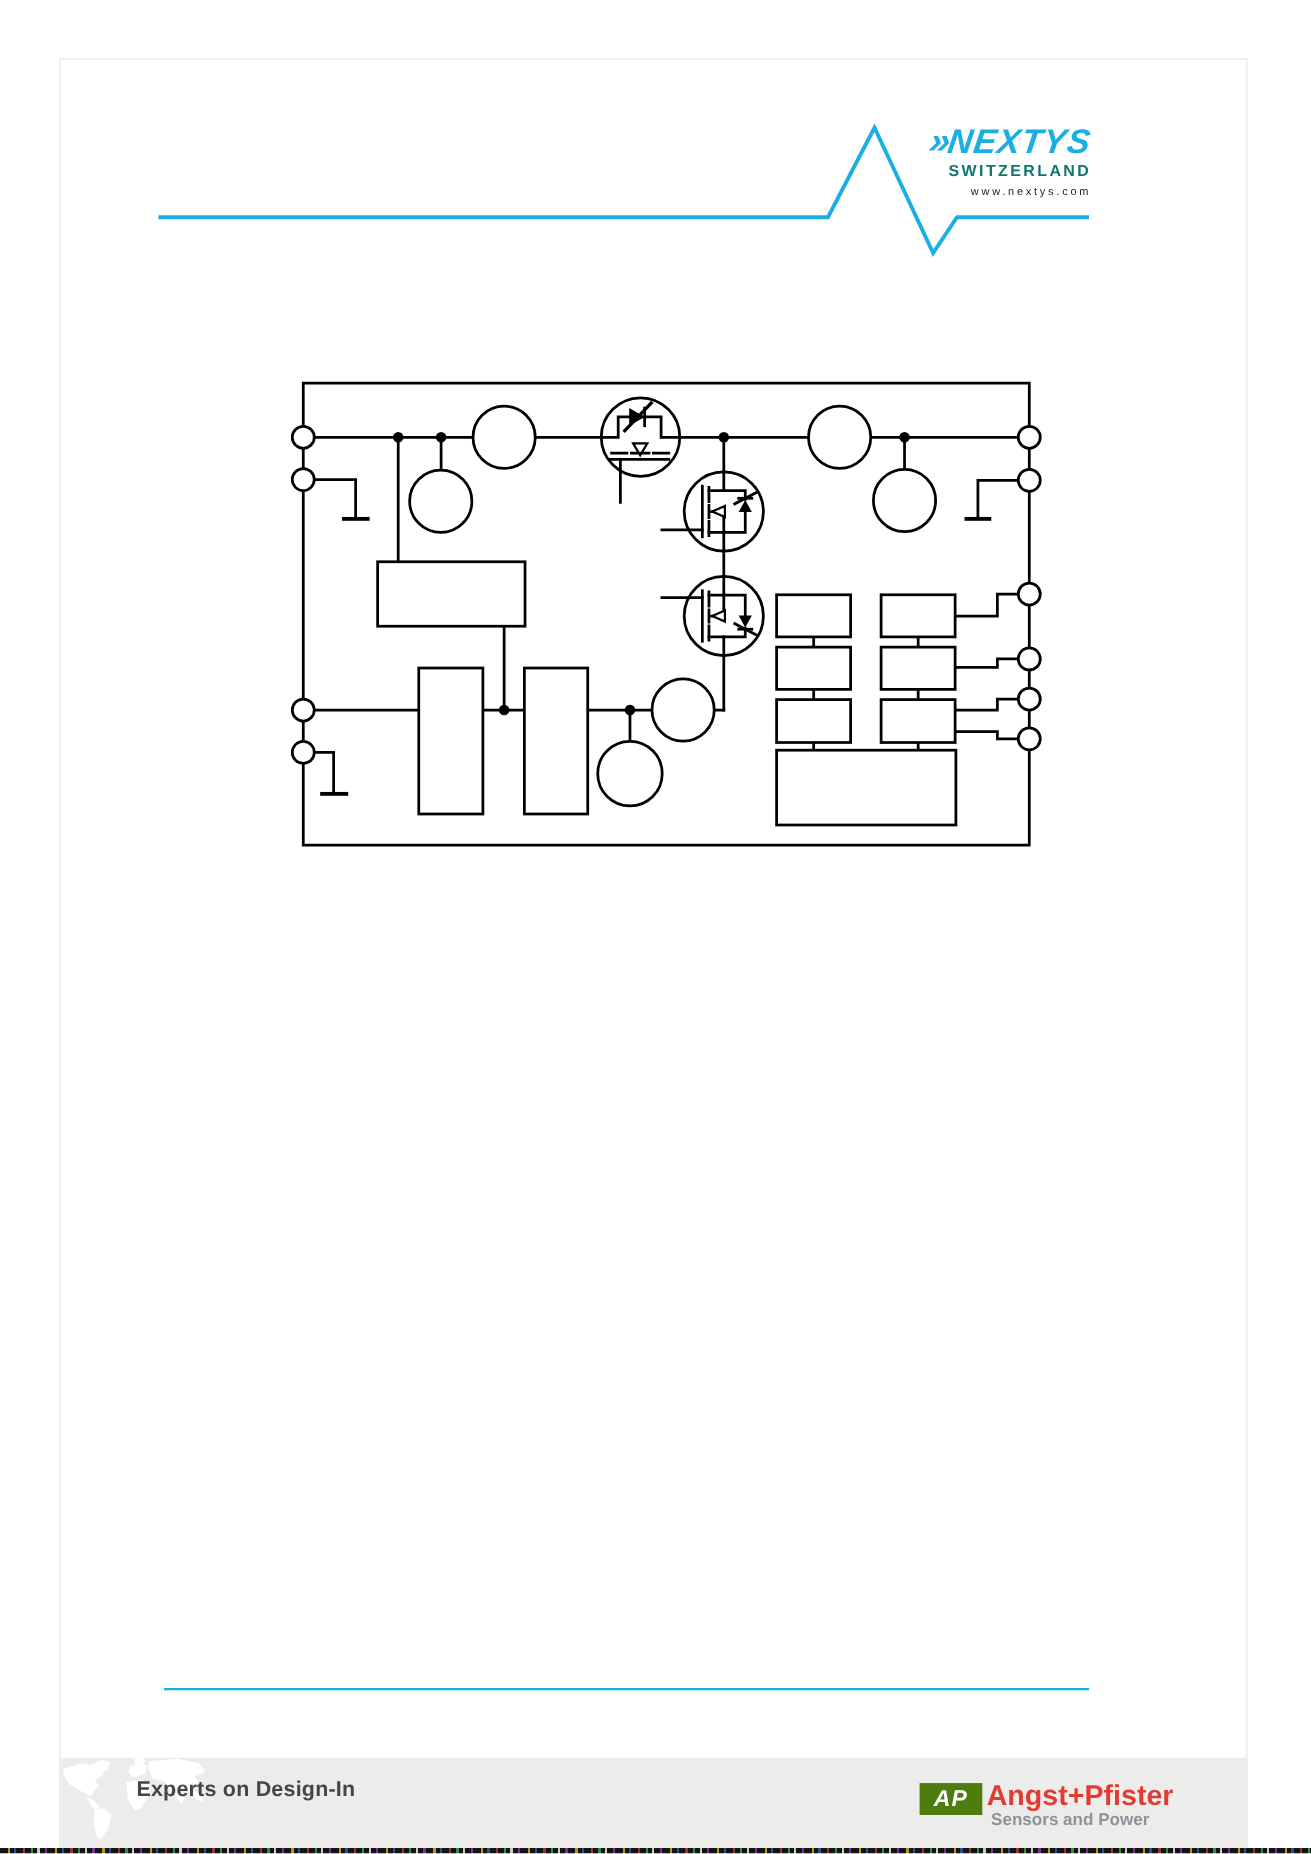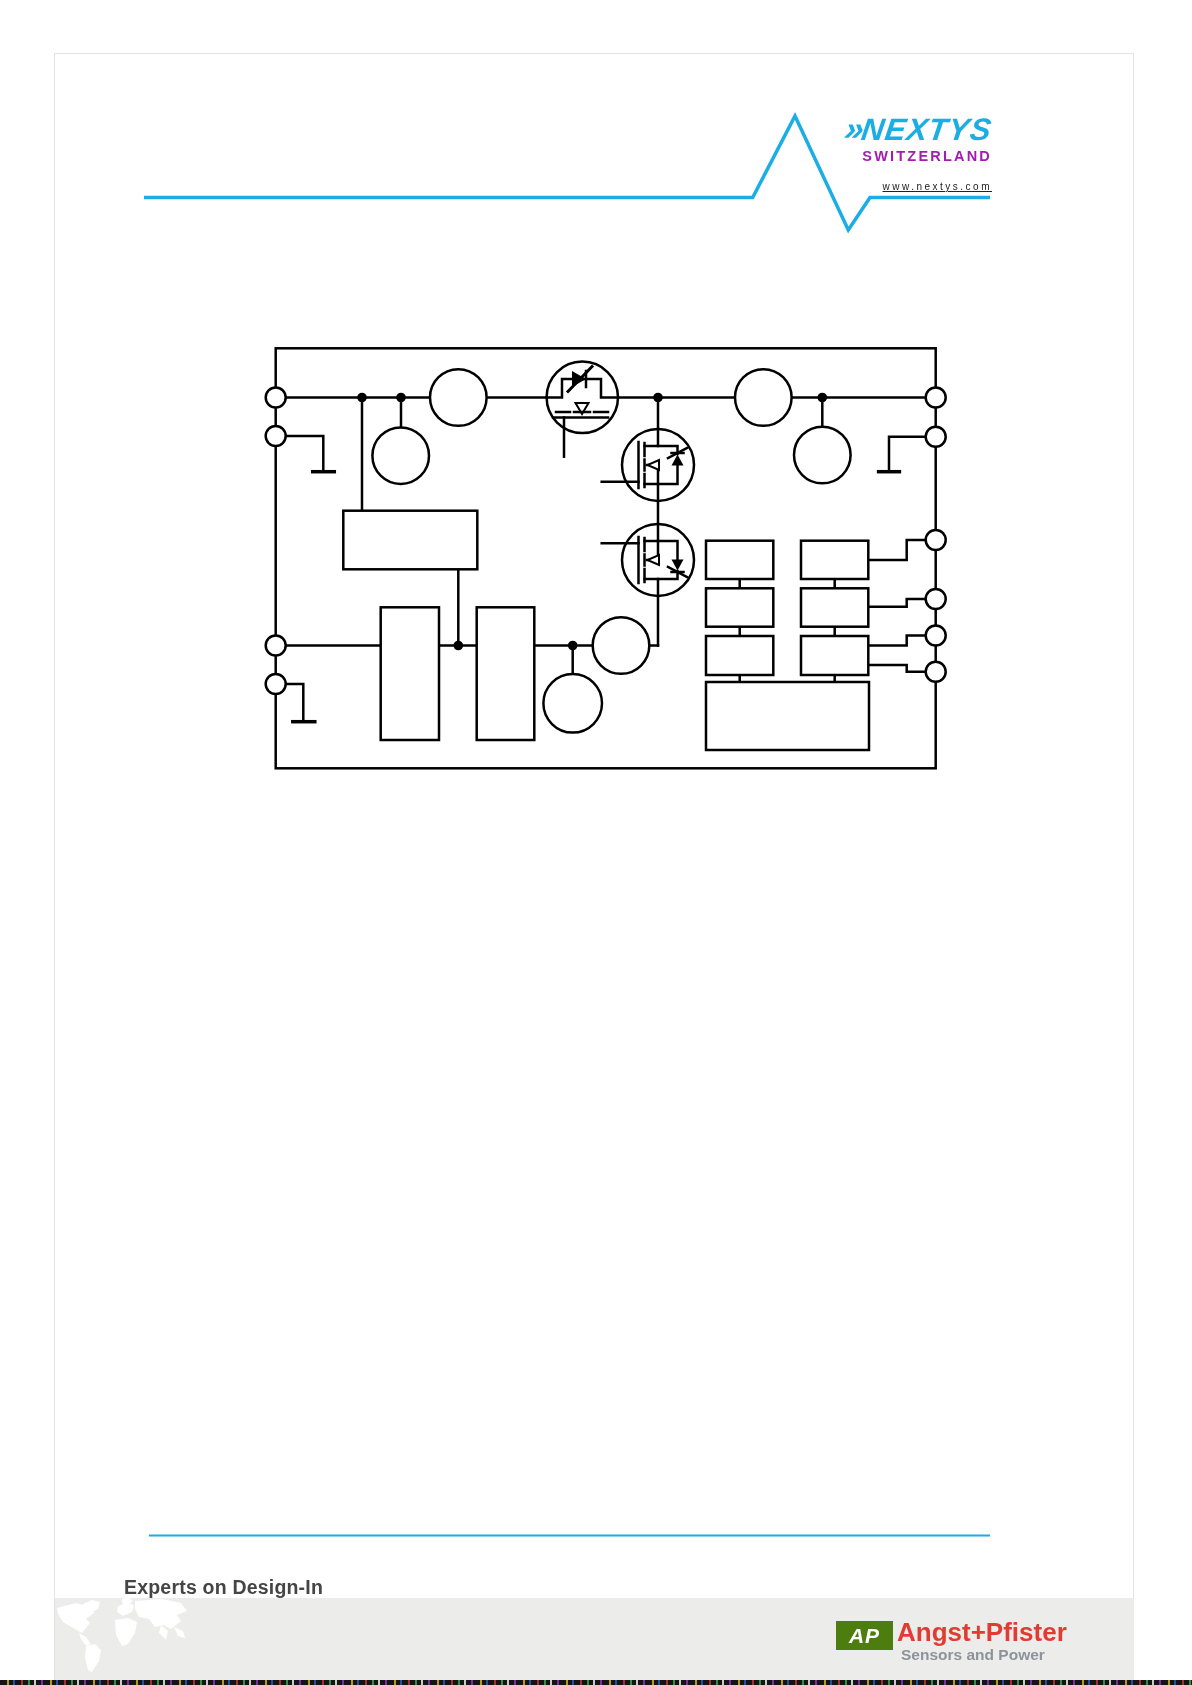--- a/index.html
+++ b/index.html
@@ -13,26 +13,26 @@
       #141414 0 7px,#b99718 7px 9px,#141414 9px 13px,#28509a 13px 15px,
       #141414 15px 21px,#a23232 21px 23px,#141414 23px 28px,#2f8f43 28px 30px,
       #141414 30px 34px,#c9c9c9 34px 36px,#141414 36px 41px,#7a2fa0 41px 43px);}
   #gfx{left:0;top:0;width:1192px;height:1685px;pointer-events:none;}
 
   
   #brand{right:200px;top:110px;text-align:right;}
   .brand-row{color:#1aaee5;font-weight:bold;font-style:italic;font-size:31px;
              letter-spacing:1px;transform:skewX(-8deg);line-height:1.1;white-space:nowrap;}
   .brand-chevrons{font-size:34px;margin-right:2px;letter-spacing:-4px;}
-  .brand-country{font-size:14.5px;font-weight:700;letter-spacing:2.2px;color:#a21caf;
+  .brand-country{font-size:14.5px;font-weight:700;letter-spacing:2.2px;color:#0f766e;
                  margin-top:1px;white-space:nowrap;}
-  .brand-site{font-size:10px;letter-spacing:2.5px;color:#222;margin-top:17px;white-space:nowrap;text-decoration:underline;}
+  .brand-site{font-size:10px;letter-spacing:2.5px;color:#222;margin-top:5px;white-space:nowrap;}
 
   
-  #tagline{left:124px;top:1576px;font-size:19.5px;font-weight:700;color:#454545;letter-spacing:0.2px;}
+  #tagline{left:124px;top:1616px;font-size:19.5px;font-weight:700;color:#454545;letter-spacing:0.2px;}
   #ap-box{left:836px;top:1621px;width:57px;height:29px;background:#4d7c0f;color:#fff;
           display:flex;align-items:center;justify-content:center;
           font-weight:700;font-style:italic;font-size:21px;letter-spacing:1px;}
   #ap-name{left:897px;top:1617px;font-size:26px;font-weight:700;color:#e23c32;white-space:nowrap;}
   #ap-sub{left:901px;top:1646px;font-size:15.5px;font-weight:700;color:#8c939a;white-space:nowrap;text-align:center;}
 </style>
 </head>
 <body>
 
 <div class="abs" id="page"></div>

